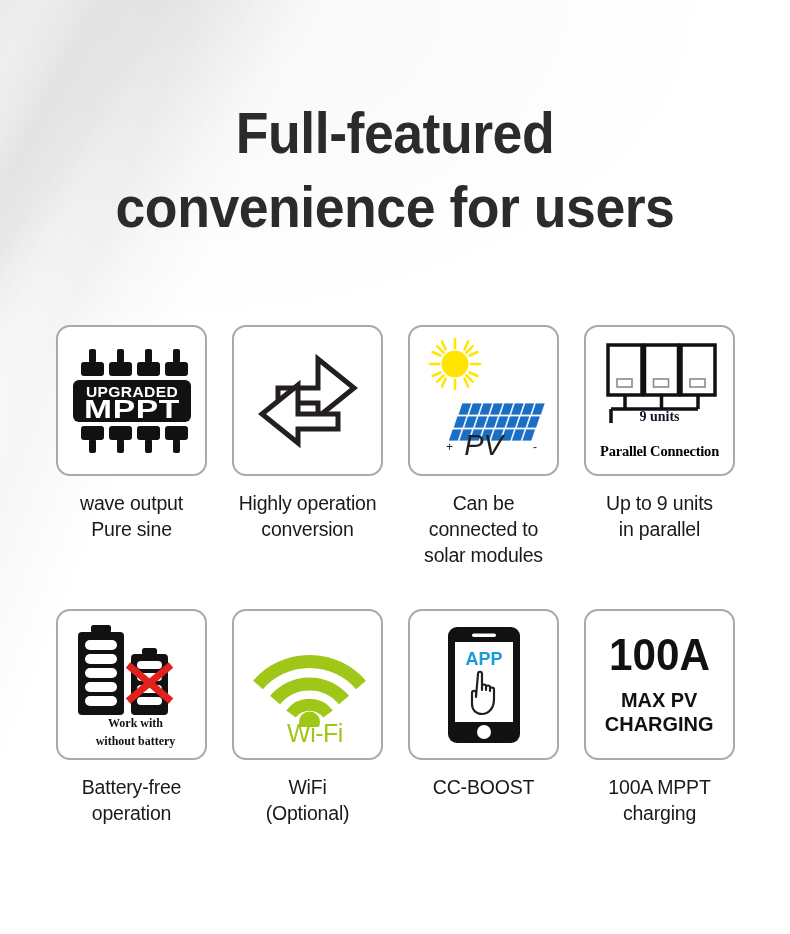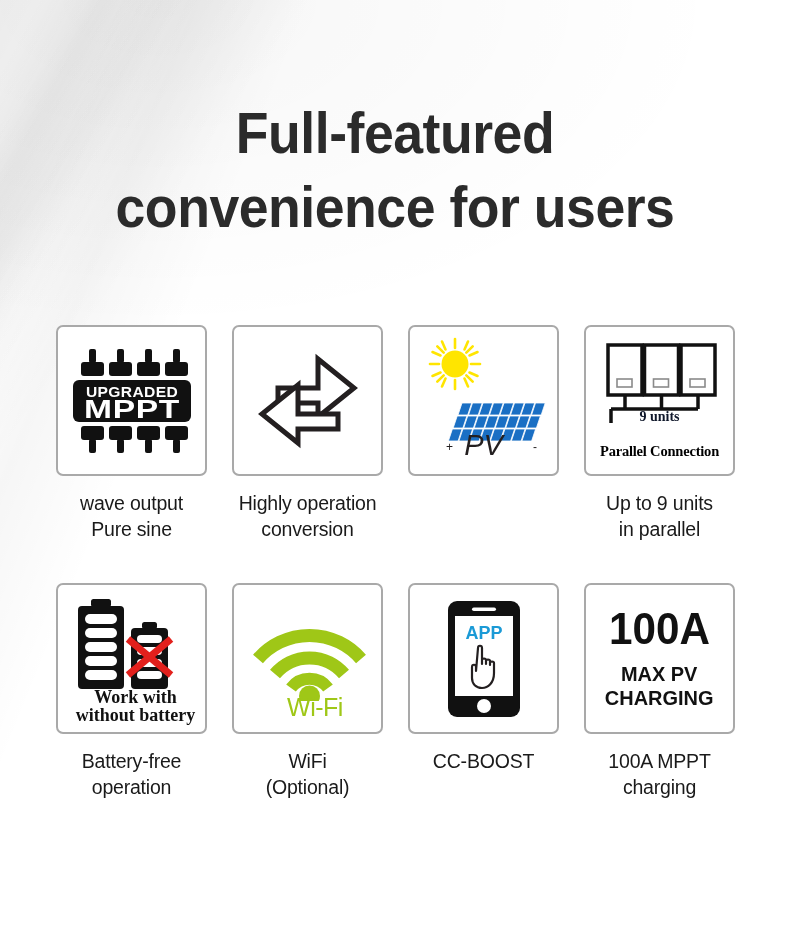--- a/index.html
+++ b/index.html
@@ -66,21 +66,21 @@
 
   .cell {
     width: 151px;
   }
 
   .card {
     width: 151px;
     height: 151px;
     box-sizing: border-box;
     border: 2px solid #a9a9a9;
-    border-radius: 7px;
+    border-radius: 14px;
     background: #ffffff;
     position: relative;
     overflow: hidden;
   }
 
   .caption {
     margin-top: 14px;
     text-align: center;
     font-family: "Liberation Sans", sans-serif;
     font-size: 19.5px;
@@ -139,21 +139,21 @@
 
   
   .bat-text {
     position: absolute;
     bottom: 8px;
     left: 8px;
     right: 0;
     text-align: center;
     font-family: "Liberation Serif", serif;
     font-weight: bold;
-    font-size: 18px;
+    font-size: 12px;
     line-height: 18px;
     color: #111;
   }
   .bat-text span { display: block; }
 
   
   .wifi-text {
     position: absolute;
     bottom: 10px;
     left: 0;
@@ -318,20 +318,25 @@
               <polygon points="94.9,94.0 104.6,94.0 100.6,106.0 90.9,106.0"></polygon>
               <polygon points="105.4,94.0 115.1,94.0 111.1,106.0 101.4,106.0"></polygon>
               <polygon points="115.9,94.0 125.6,94.0 121.6,106.0 111.9,106.0"></polygon>
             </g>
           </g>
           <text x="36" y="116" fill="#231f20" font-family="Liberation Sans, sans-serif" font-size="12">+</text>
           <text x="123" y="116" fill="#231f20" font-family="Liberation Sans, sans-serif" font-size="12">-</text>
         </svg>
         <div class="pv-label">PV</div>
       </div>
+      <div class="caption">
+        <span class="cline">Can be</span>
+        <span class="cline">connected to</span>
+        <span class="cline">solar modules</span>
+      </div>
     </div>
 
     <div class="cell">
       <div class="card">
         <svg width="151" height="100" viewBox="0 0 151 100" style="position:absolute;top:14px;left:0;">
           <g fill="#ffffff" stroke="#111" stroke-width="3.5">
             <rect x="22" y="4" width="34" height="50"></rect>
             <rect x="58.5" y="4" width="34" height="50"></rect>
             <rect x="95" y="4" width="34" height="50"></rect>
           </g>

